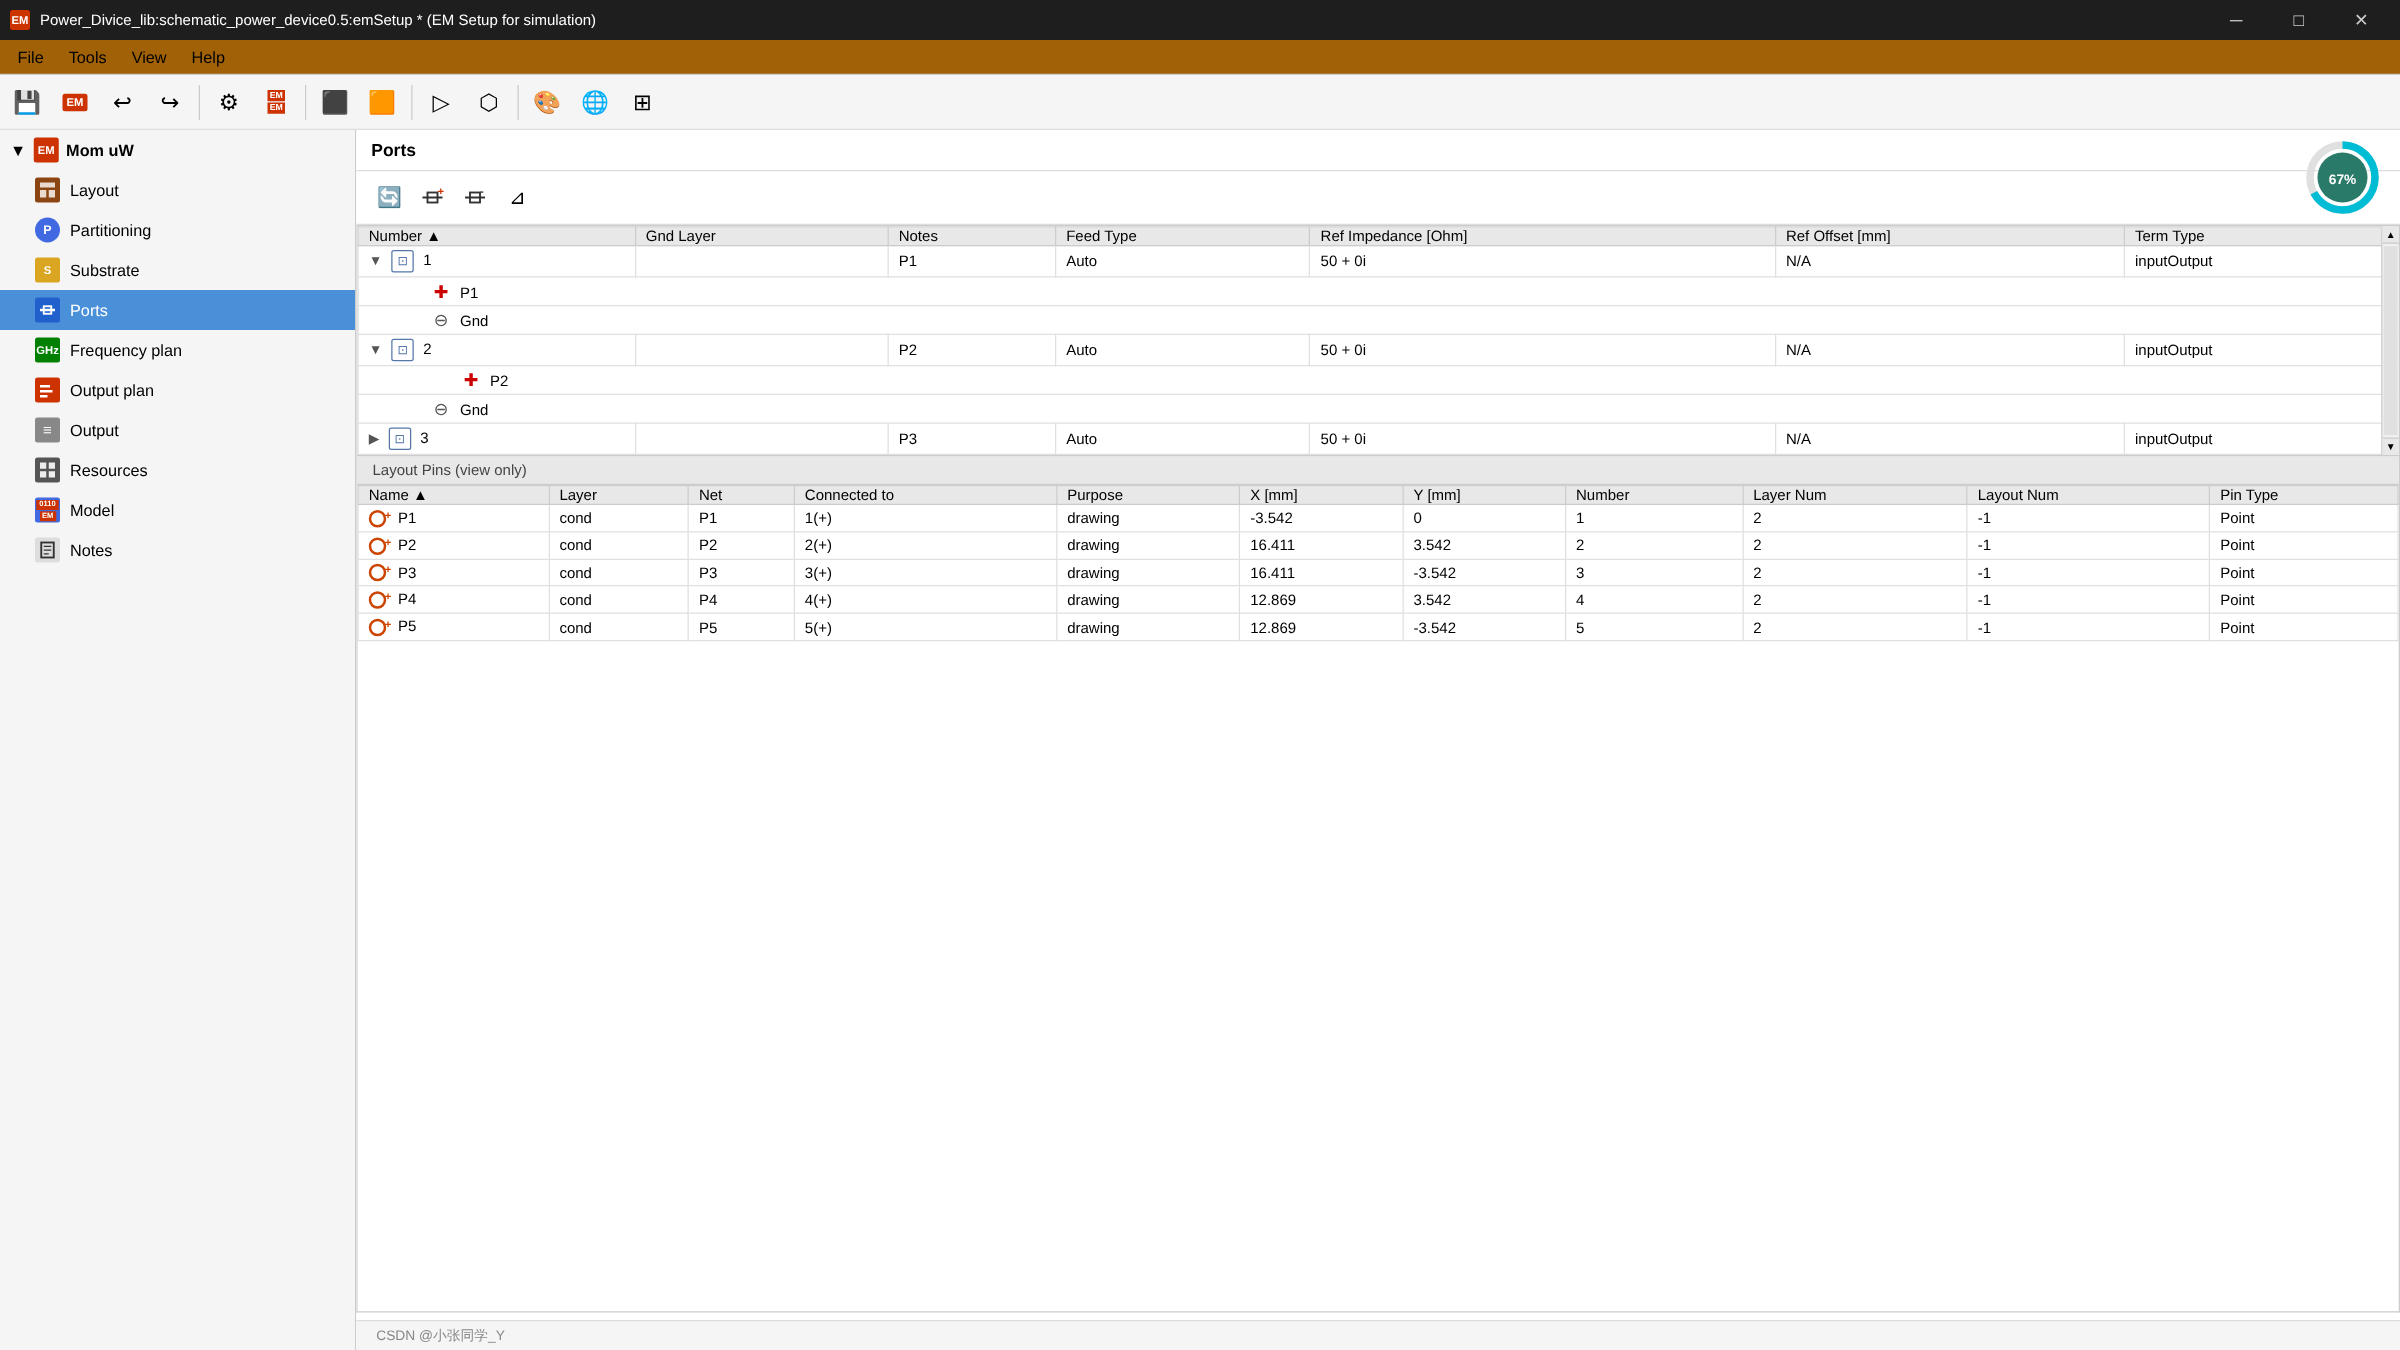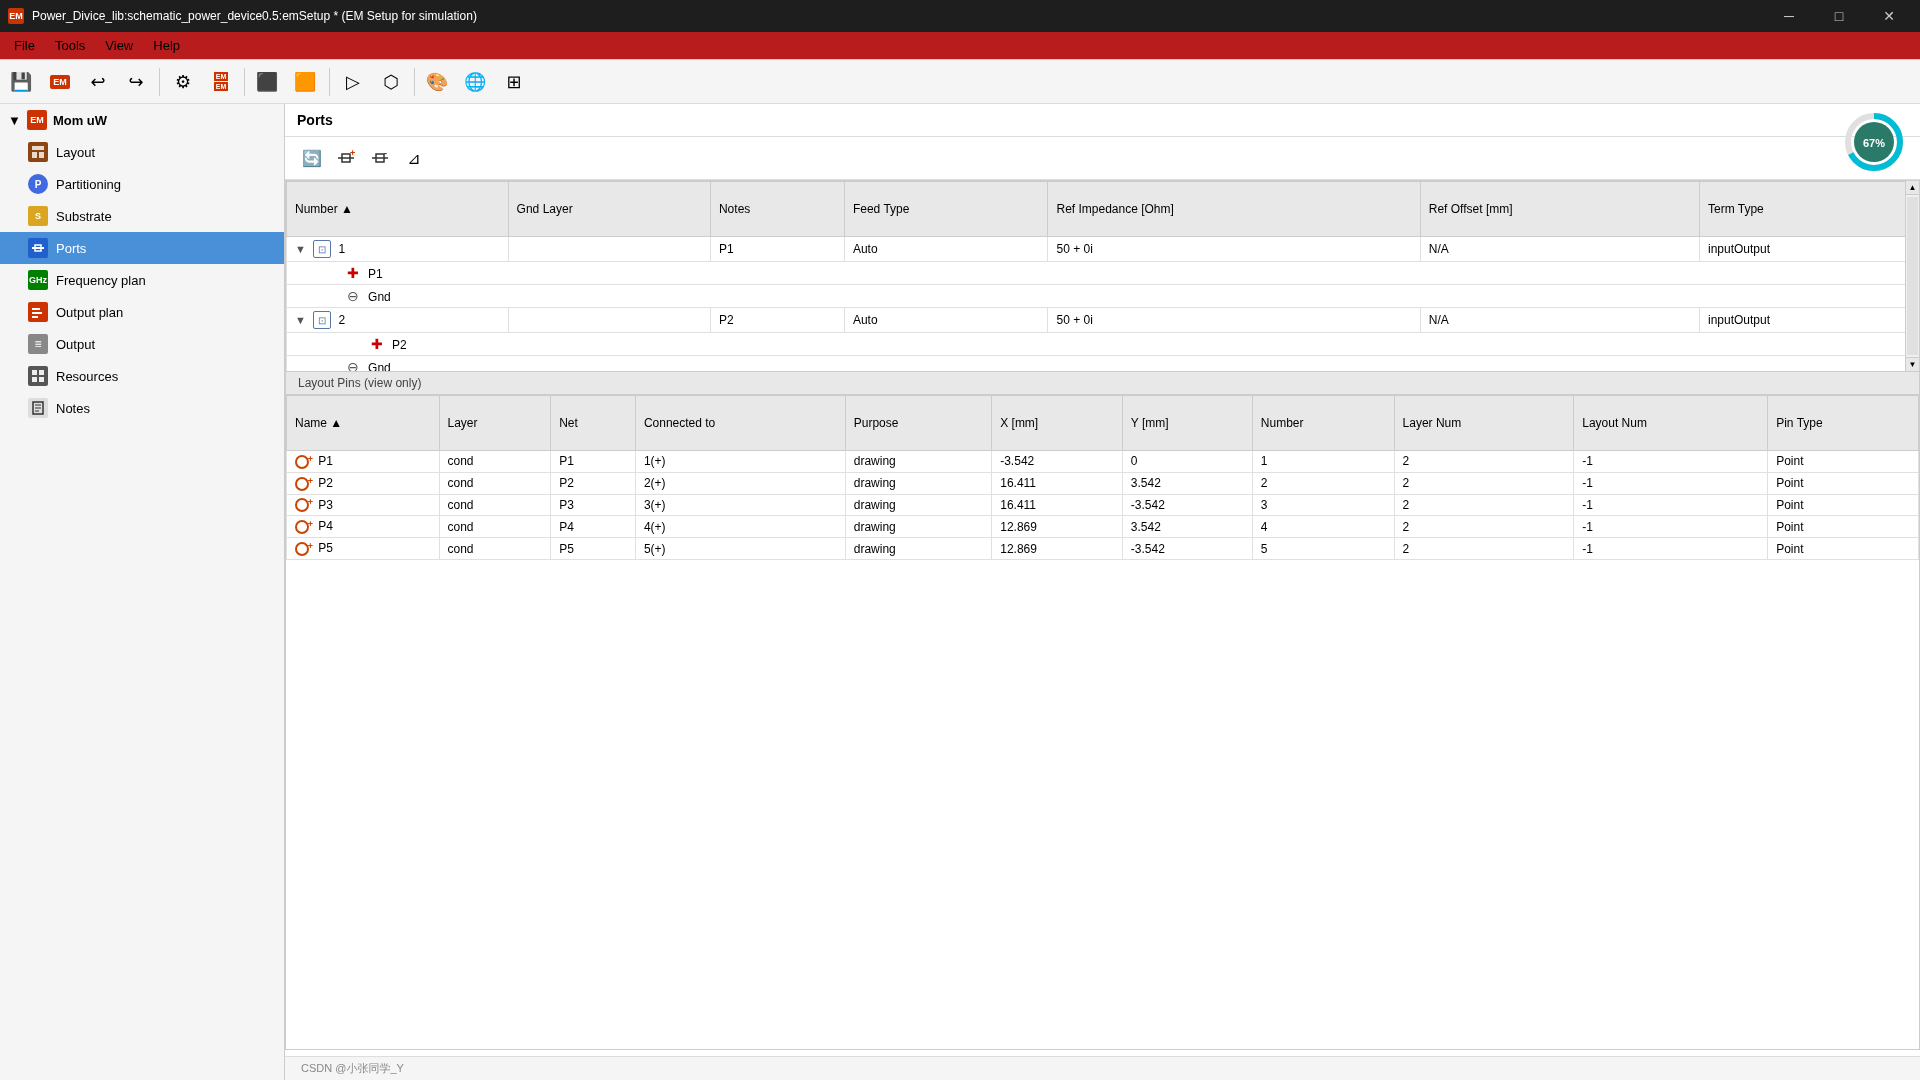--- a/index.html
+++ b/index.html
@@ -26,21 +26,21 @@
     .titlebar-title { flex: 1; }
     .titlebar-controls { display: flex; gap: 4px; }
     .titlebar-btn {
       width: 46px; height: 32px;
       display: flex; align-items: center; justify-content: center;
       cursor: pointer; font-size: 14px; color: #ccc;
     }
 
     
     .menubar {
-      background: #b91c1c;
+      background: #a16207;
       height: 28px;
       display: flex;
       align-items: center;
       padding: 0 4px;
       border-bottom: 1px solid #ccc;
     }
     .menu-item {
       padding: 4px 10px;
       cursor: pointer;
       font-size: 13px;
@@ -163,21 +163,21 @@
       border-bottom: 1px solid #ccc;
     }
     .data-table {
       width: 100%;
       border-collapse: collapse;
       font-size: 12px;
     }
     .data-table th {
       background: #e8e8e8;
       border: 1px solid #ccc;
-      padding: 20px 8px;
+      padding: 0 8px;
       text-align: left;
       font-weight: normal;
       white-space: nowrap;
     }
     .data-table td {
       border: 1px solid #e0e0e0;
       padding: 3px 8px;
       white-space: nowrap;
     }
 
@@ -353,20 +353,27 @@
         <svg width="16" height="16" viewBox="0 0 16 16">
             <rect x="2" y="2" width="5" height="5" fill="white" opacity="0.9"></rect>
             <rect x="9" y="2" width="5" height="5" fill="white" opacity="0.9"></rect>
             <rect x="2" y="9" width="5" height="5" fill="white" opacity="0.9"></rect>
             <rect x="9" y="9" width="5" height="5" fill="white" opacity="0.9"></rect>
           </svg>
       </div>
       <span>Resources</span>
     </div>
 
+    <div class="sidebar-item">
+      <div class="sidebar-icon" style="width:20px;height:20px;background:#4169E1;border-radius:2px;display:flex;align-items:center;justify-content:center;flex-direction:column;gap:1px;">
+        <span style="background:#cc3300;color:white;font-size:6px;font-weight:bold;padding:1px 2px;line-height:1;">0110</span>
+        <span style="background:#cc3300;color:white;font-size:6px;font-weight:bold;padding:1px 2px;line-height:1;">EM</span>
+      </div>
+      <span>Model</span>
+    </div>
 
     <div class="sidebar-item">
       <div class="sidebar-icon" style="width:20px;height:20px;background:#ddd;border-radius:2px;display:flex;align-items:center;justify-content:center;">
         <svg width="16" height="16" viewBox="0 0 16 16">
             <rect x="3" y="2" width="10" height="12" fill="none" stroke="#333" stroke-width="1.5"></rect>
             <line x1="5" y1="5" x2="11" y2="5" stroke="#333" stroke-width="1"></line>
             <line x1="5" y1="8" x2="11" y2="8" stroke="#333" stroke-width="1"></line>
             <line x1="5" y1="11" x2="9" y2="11" stroke="#333" stroke-width="1"></line>
           </svg>
       </div>

